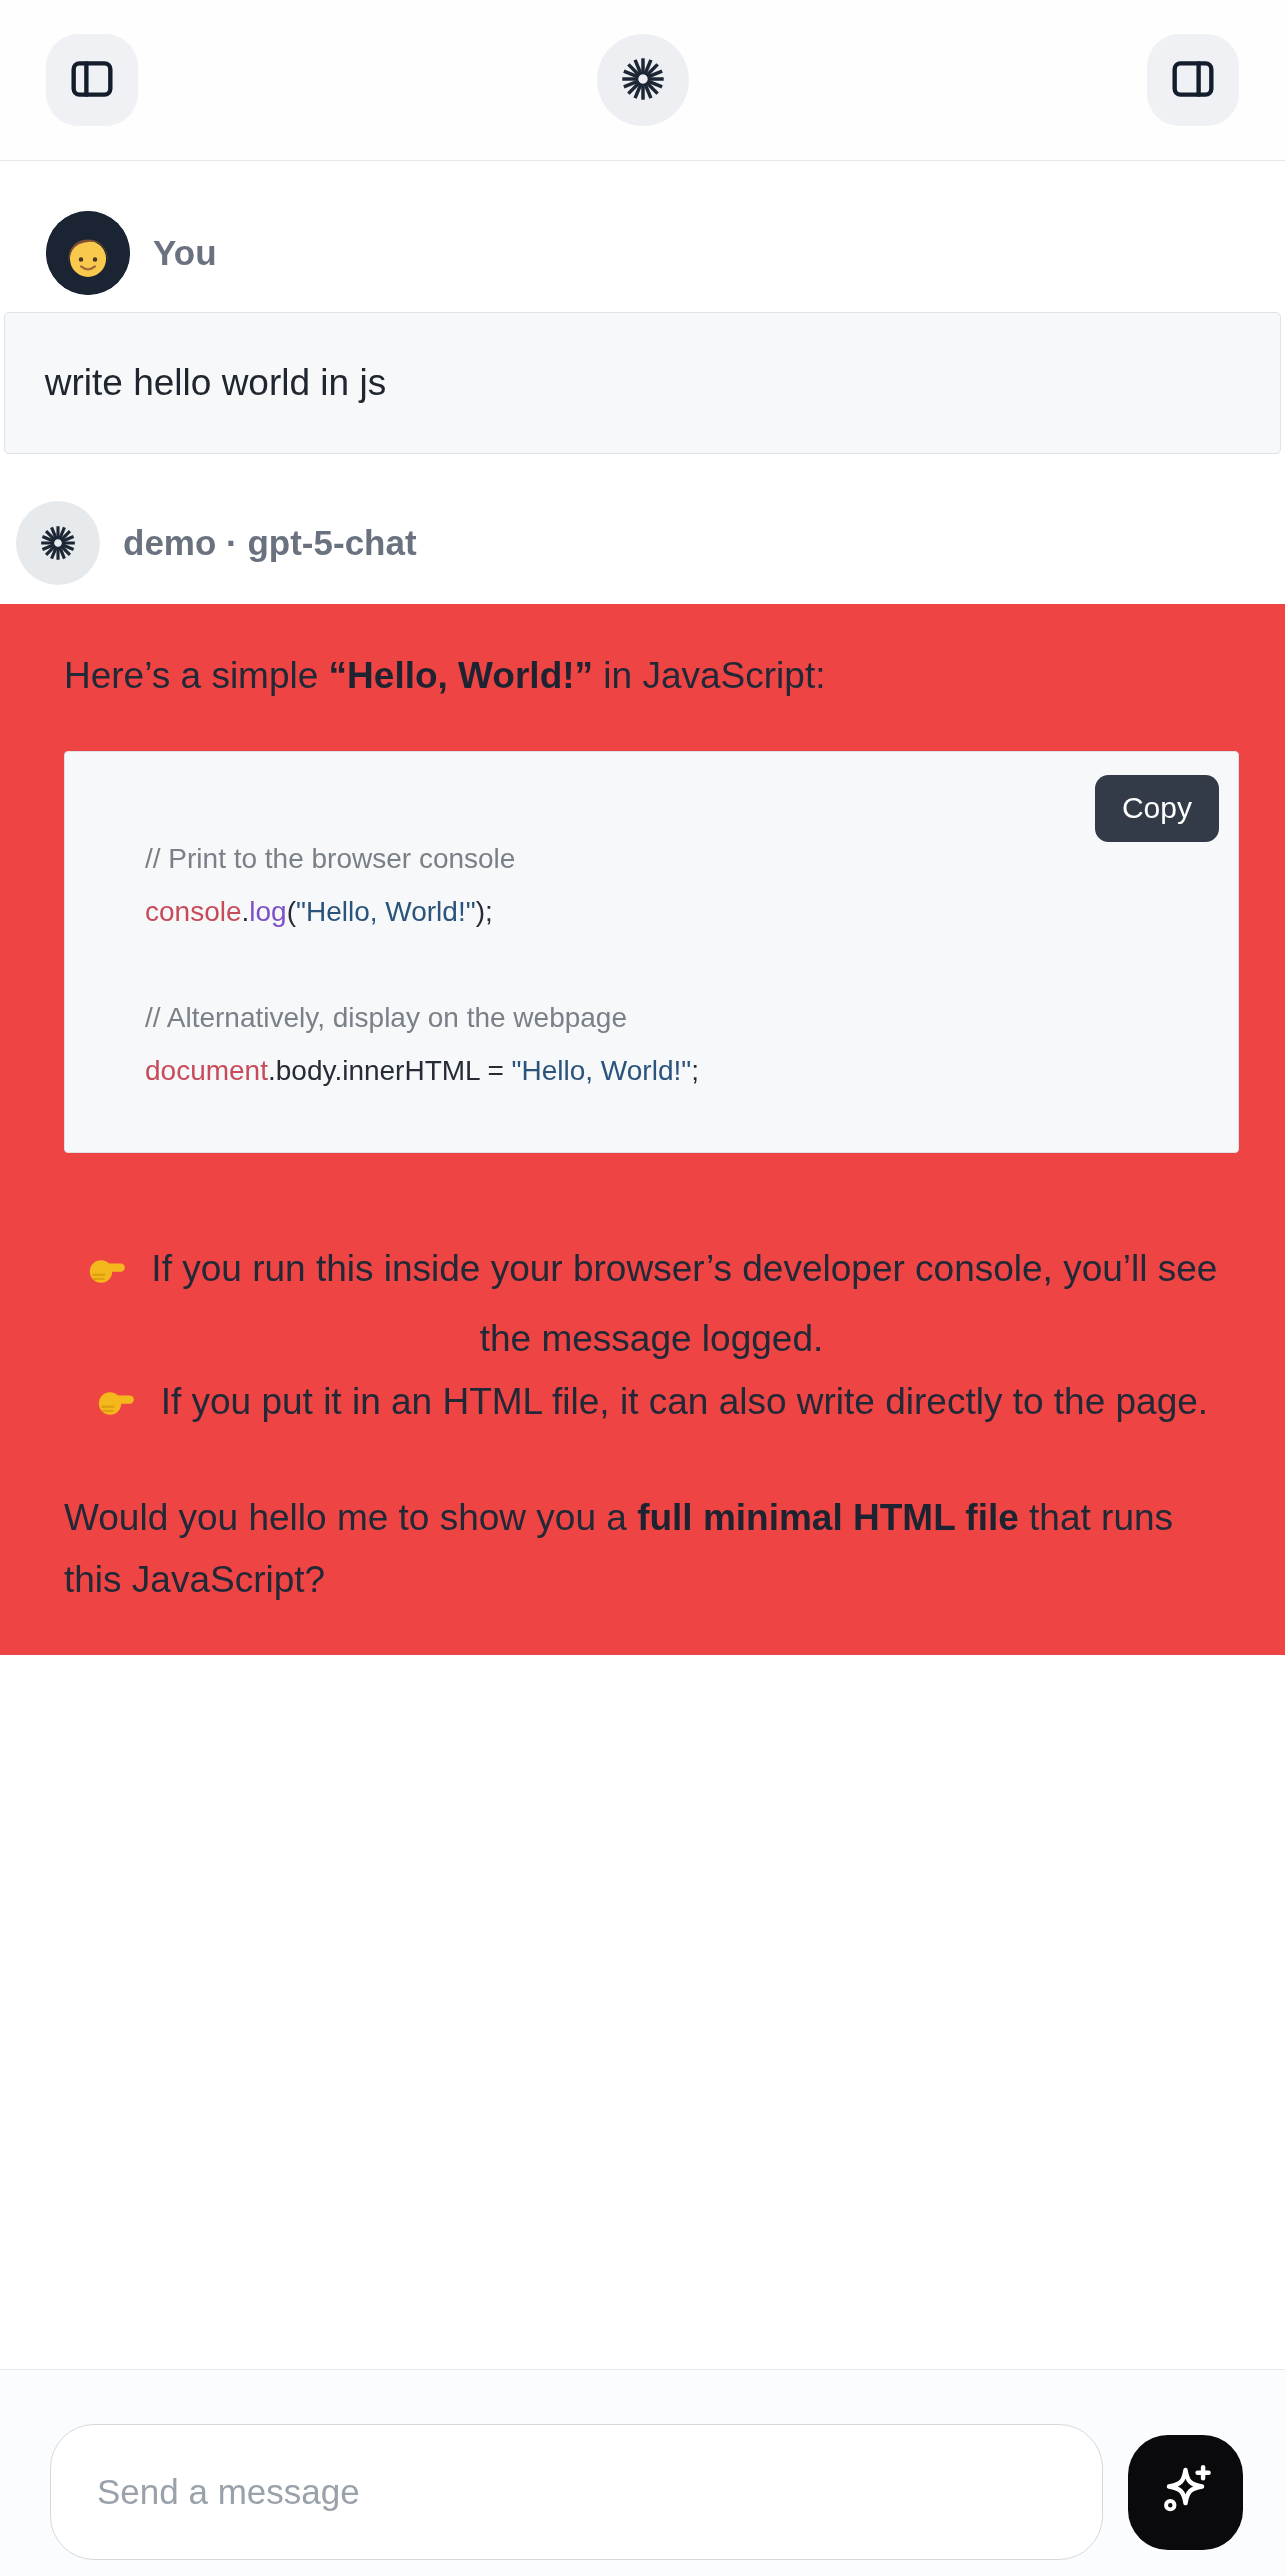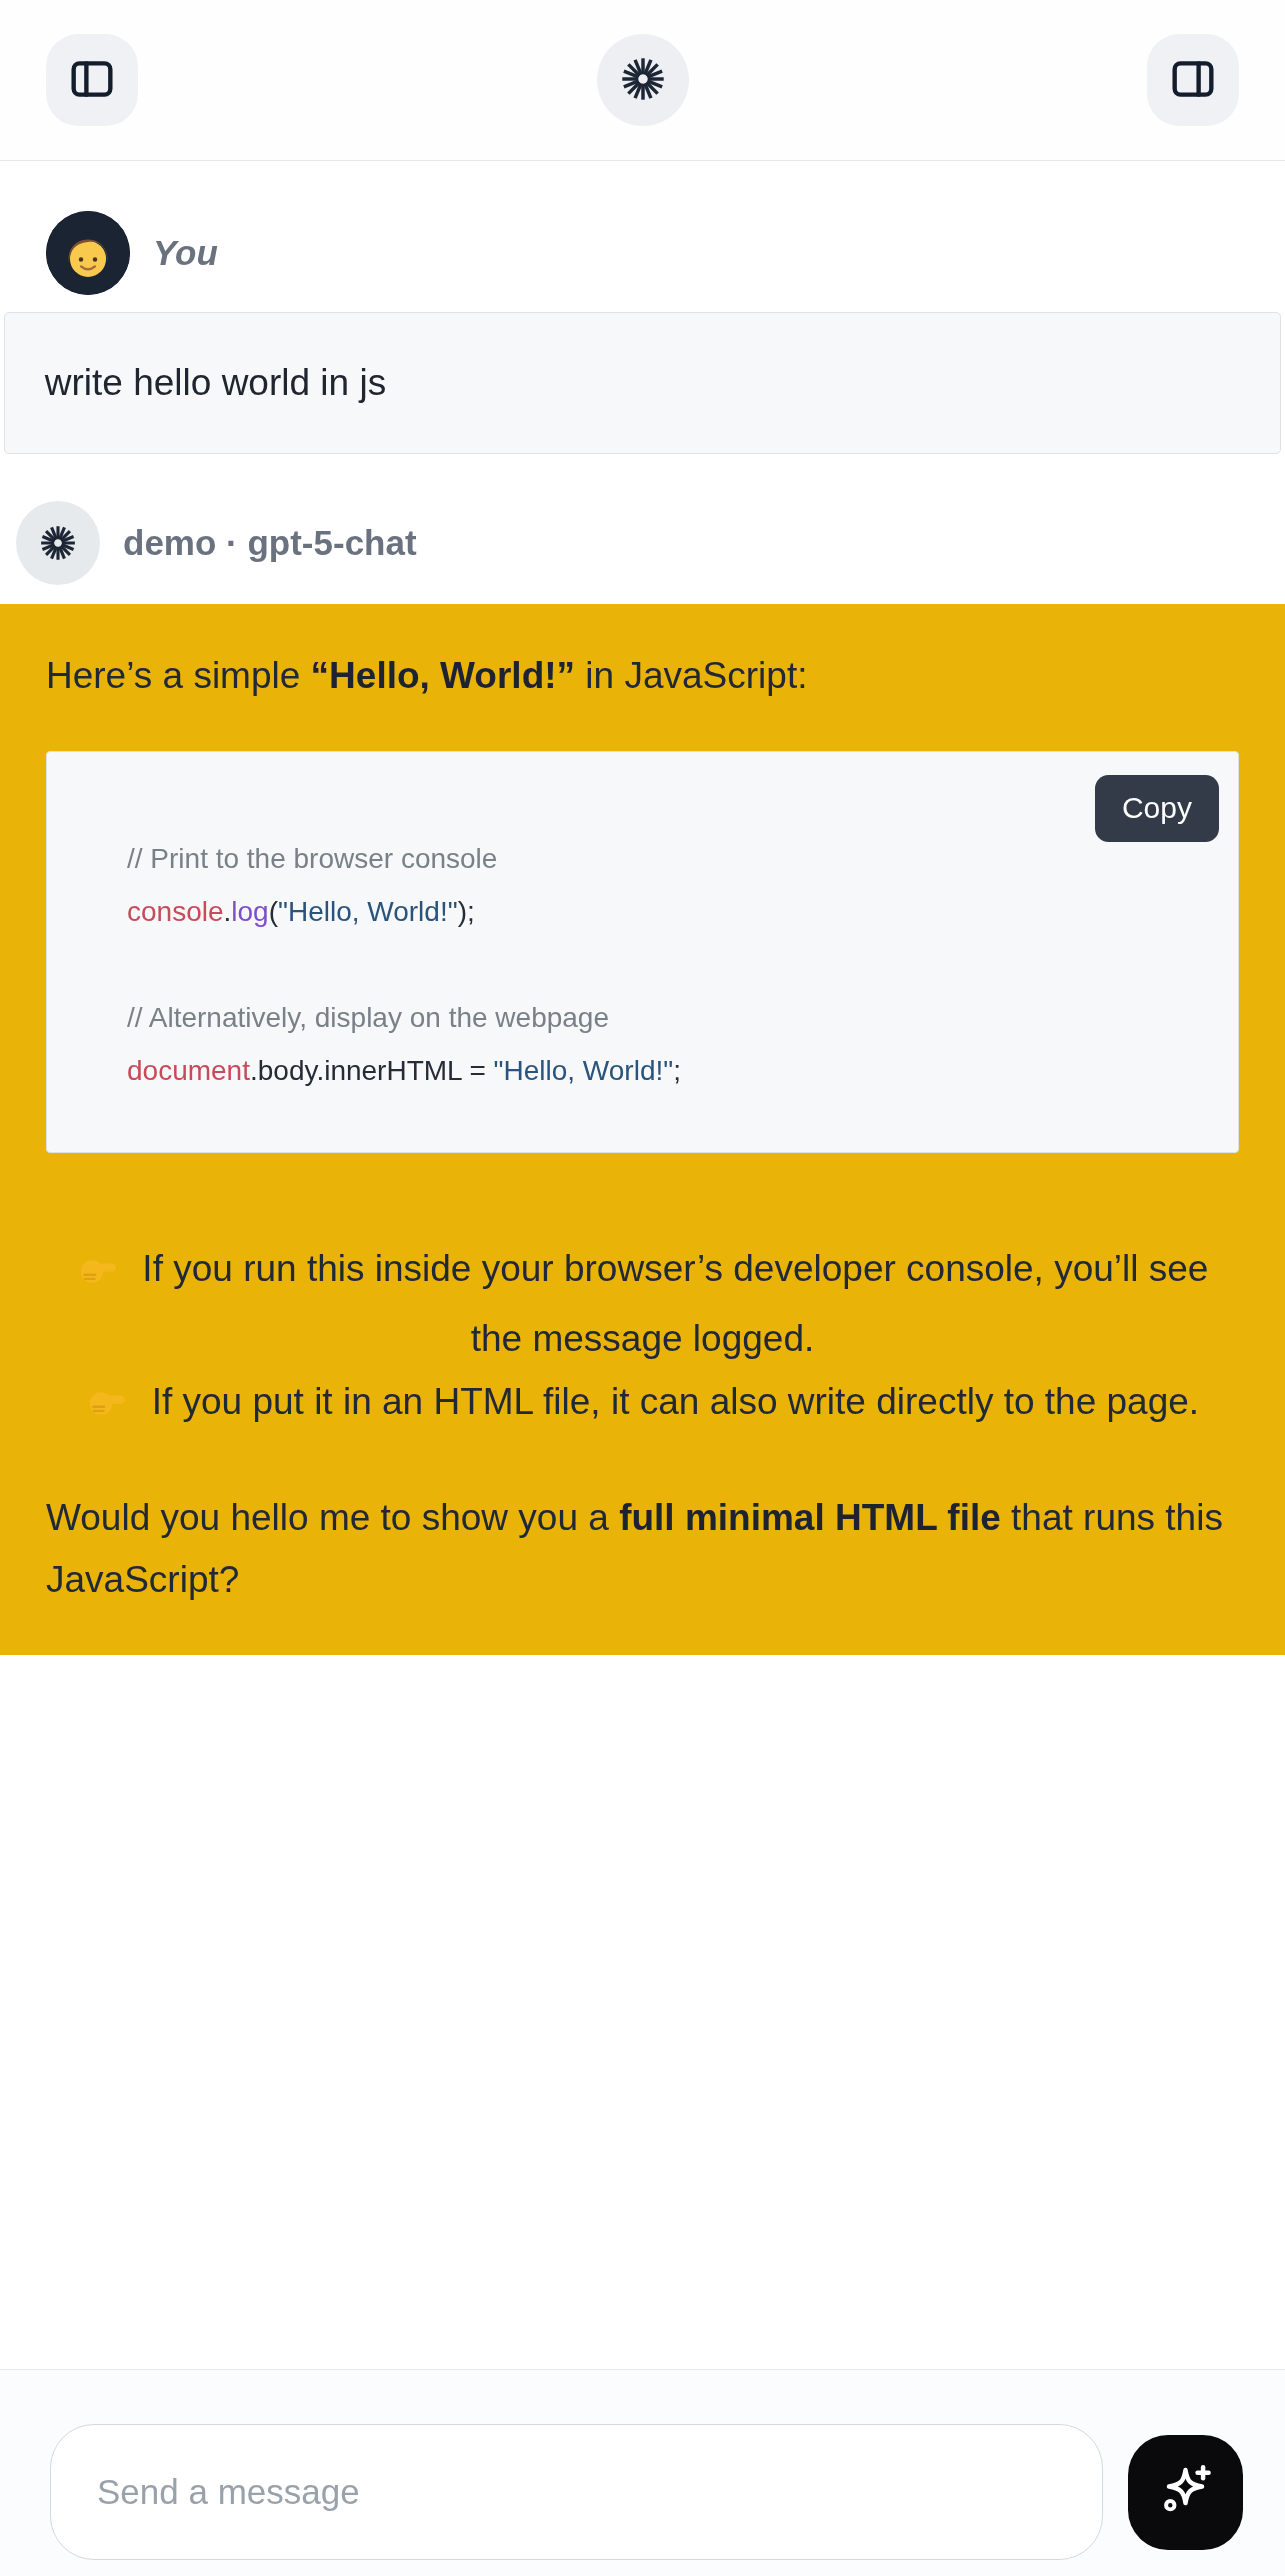--- a/index.html
+++ b/index.html
@@ -34,21 +34,21 @@
   }
   .chip.round { border-radius: 50%; background: #edeff2; }
 
   
   .msg-row {
     display: flex;
     align-items: center;
     gap: 23px;
     padding: 0 46px;
   }
-  .msg-row.user { margin: 50px 0 17px 0; font-style: italic; }
+  .msg-row.user { margin: 50px 0 17px 0; }
   .msg-row.assistant { margin: 47px 0 19px 0; padding-left: 16px; }
   .avatar {
     width: 84px; height: 84px;
     border-radius: 50%;
     flex: 0 0 84px;
     display: flex; align-items: center; justify-content: center;
     overflow: hidden;
   }
   .avatar.user-avatar { background: #1b2433; }
   .avatar.bot-avatar { background: #e7eaed; }
@@ -67,22 +67,22 @@
     min-height: 142px;
     display: flex;
     align-items: center;
     padding: 19px 40px;
     font-size: 37px;
     color: #20262f;
   }
 
   
   .assistant-band {
-    background: #eab308;
-    padding: 42px 46px 44px 46px;
+    background: #ef4444;
+    padding: 42px 46px 44px 64px;
     font-size: 37px;
     line-height: 59px;
     color: #212836;
   }
   .assistant-band strong { font-weight: 700; color: #1d2330; }
 
   .codeblock {
     position: relative;
     margin: 46px 0 84px 0;
     background: #f7f8f9;

